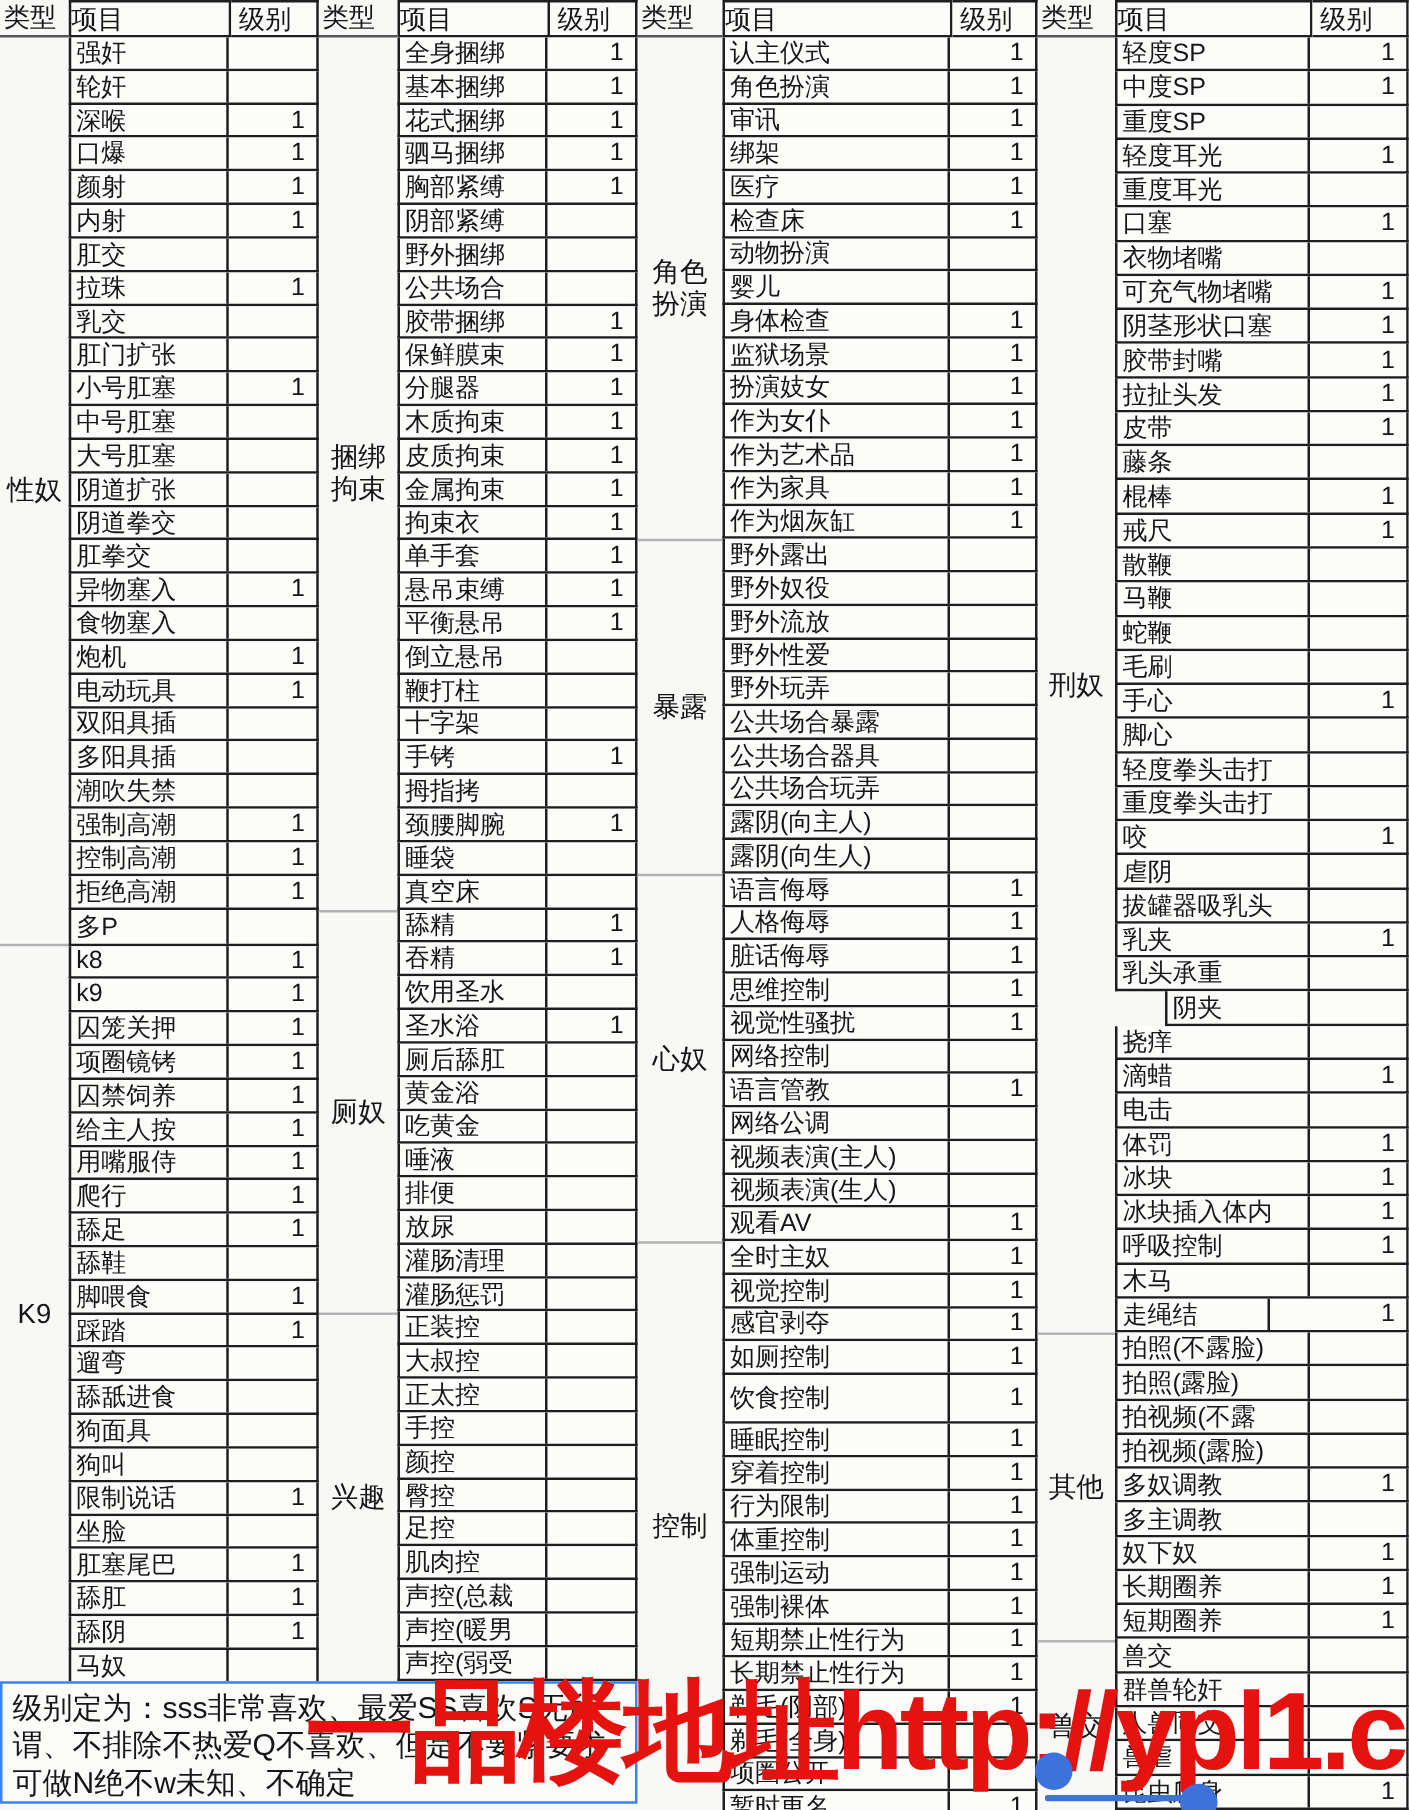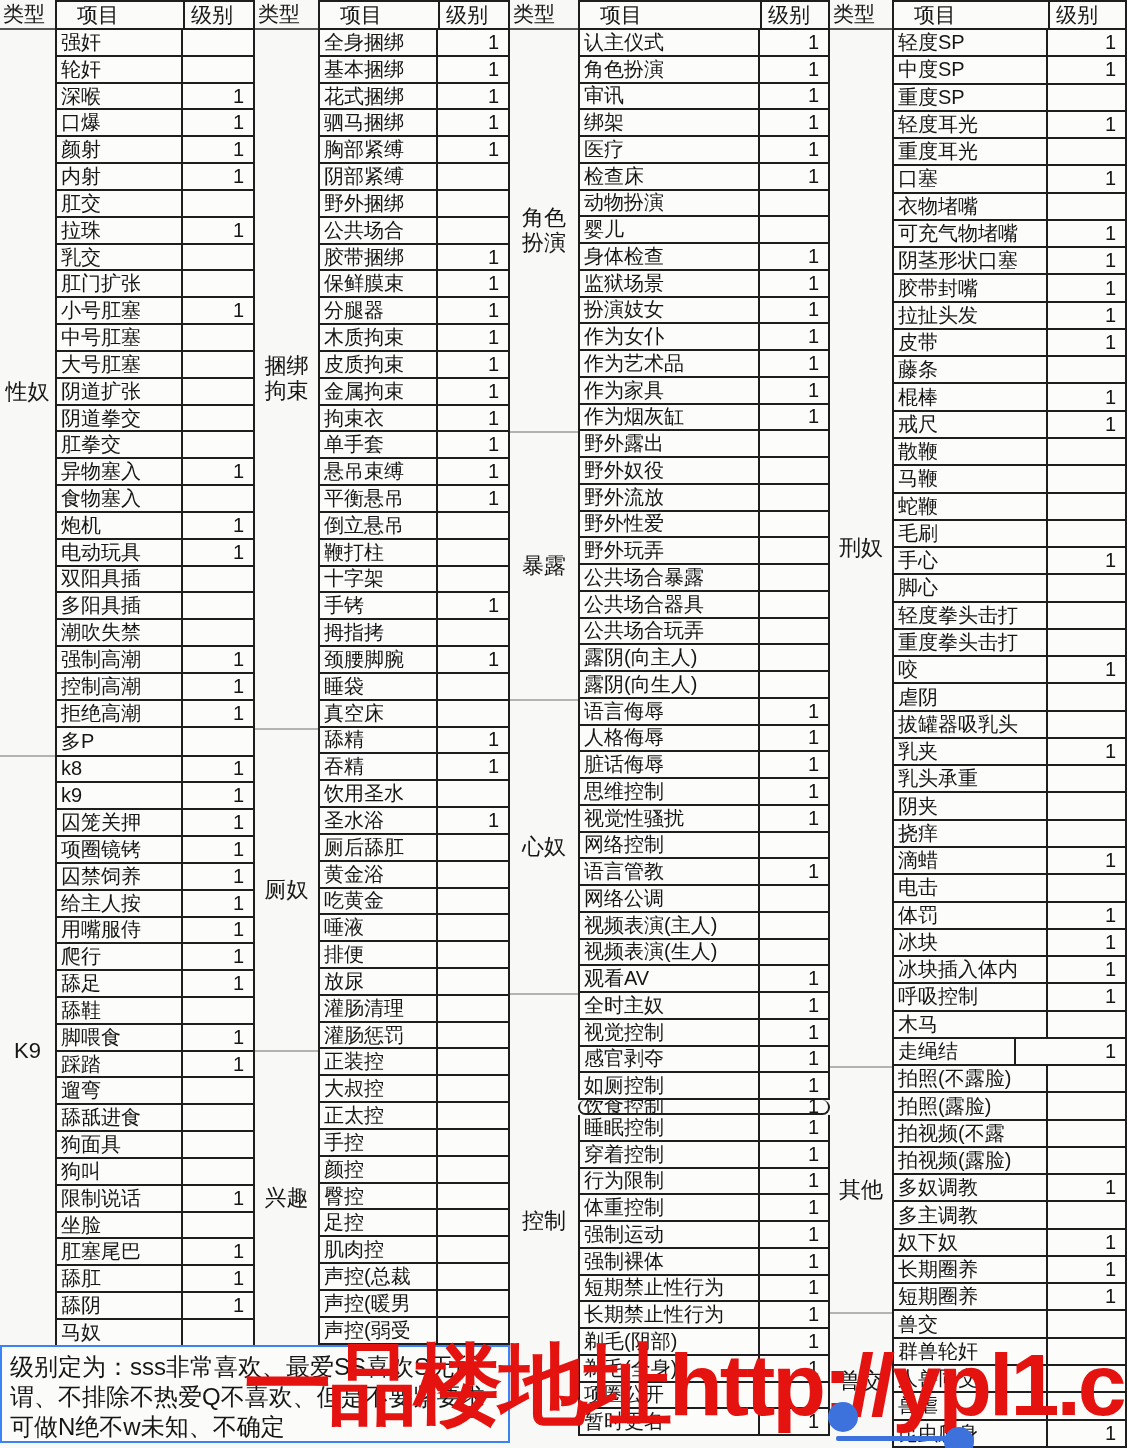--- a/index.html
+++ b/index.html
@@ -5,21 +5,21 @@
   html,body{margin:0;padding:0}
   body{
     position:relative;width:1127px;height:1448px;overflow:hidden;
     background:#f8f8f6;color:#161616;
     font-family:"Liberation Sans","DejaVu Sans",sans-serif;
   }
   .group{position:absolute;top:0;}
   .g-header{display:flex;height:30px;}
   .hc{box-sizing:border-box;display:flex;align-items:center;font-size:21px;background:#fbfbfa;}
   .hc-type{padding-left:3px;border-bottom:2px solid #555;background:transparent;}
-  .hc-item{flex:1;border:2px solid #1e1e1e;padding-left:20px;}
+  .hc-item{flex:1;border:2px solid #1e1e1e;padding-left:0;}
   .hc-level{border:2px solid #1e1e1e;border-left:none;padding-left:6px;}
   .g-body{display:flex;}
   .type-col{box-sizing:border-box;display:flex;flex-direction:column;}
   .cat-block{box-sizing:border-box;display:flex;align-items:center;justify-content:center;
     text-align:center;font-size:22px;line-height:1.12;word-break:break-all;padding:0 3px;}
   .cat-block.sep{border-top:2px solid #b3b3b3;}
   .items-col{flex:1;display:flex;flex-direction:column;}
   .row{display:flex;box-sizing:border-box;background:#fcfcfb;
     border-left:2px solid #1e1e1e;border-right:2px solid #1e1e1e;border-bottom:2px solid #1e1e1e;}
   .item-cell{flex:1;box-sizing:border-box;border-right:2px solid #1e1e1e;display:flex;
@@ -628,21 +628,21 @@
             <div class="level-cell" style="width: 68px;">1</div>
           </div>
           <div class="row" style="height: 26.755px;">
             <div class="item-cell">感官剥夺</div>
             <div class="level-cell" style="width: 68px;">1</div>
           </div>
           <div class="row" style="height: 26.755px;">
             <div class="item-cell">如厕控制</div>
             <div class="level-cell" style="width: 68px;">1</div>
           </div>
-          <div class="row" style="height: 15px; border-radius: 12px;">
+          <div class="row" style="height: 39px;">
             <div class="item-cell">饮食控制</div>
             <div class="level-cell" style="width: 68px;">1</div>
           </div>
           <div class="row" style="height: 26.755px;">
             <div class="item-cell">睡眠控制</div>
             <div class="level-cell" style="width: 68px;">1</div>
           </div>
           <div class="row" style="height: 26.755px;">
             <div class="item-cell">穿着控制</div>
             <div class="level-cell" style="width: 68px;">1</div>
@@ -808,21 +808,21 @@
             <div class="level-cell" style="width: 77px;"></div>
           </div>
           <div class="row" style="height: 27.27px;">
             <div class="item-cell">乳夹</div>
             <div class="level-cell" style="width: 77px;">1</div>
           </div>
           <div class="row" style="height: 27.27px;">
             <div class="item-cell">乳头承重</div>
             <div class="level-cell" style="width: 77px;"></div>
           </div>
-          <div class="row" style="height: 27.27px;">
+          <div class="row" style="height: 27.27px; margin-left: 40px;">
             <div class="item-cell">阴夹</div>
             <div class="level-cell" style="width: 77px;"></div>
           </div>
           <div class="row" style="height: 27.27px;">
             <div class="item-cell">挠痒</div>
             <div class="level-cell" style="width: 77px;"></div>
           </div>
           <div class="row" style="height: 27.27px;">
             <div class="item-cell">滴蜡</div>
             <div class="level-cell" style="width: 77px;">1</div>

